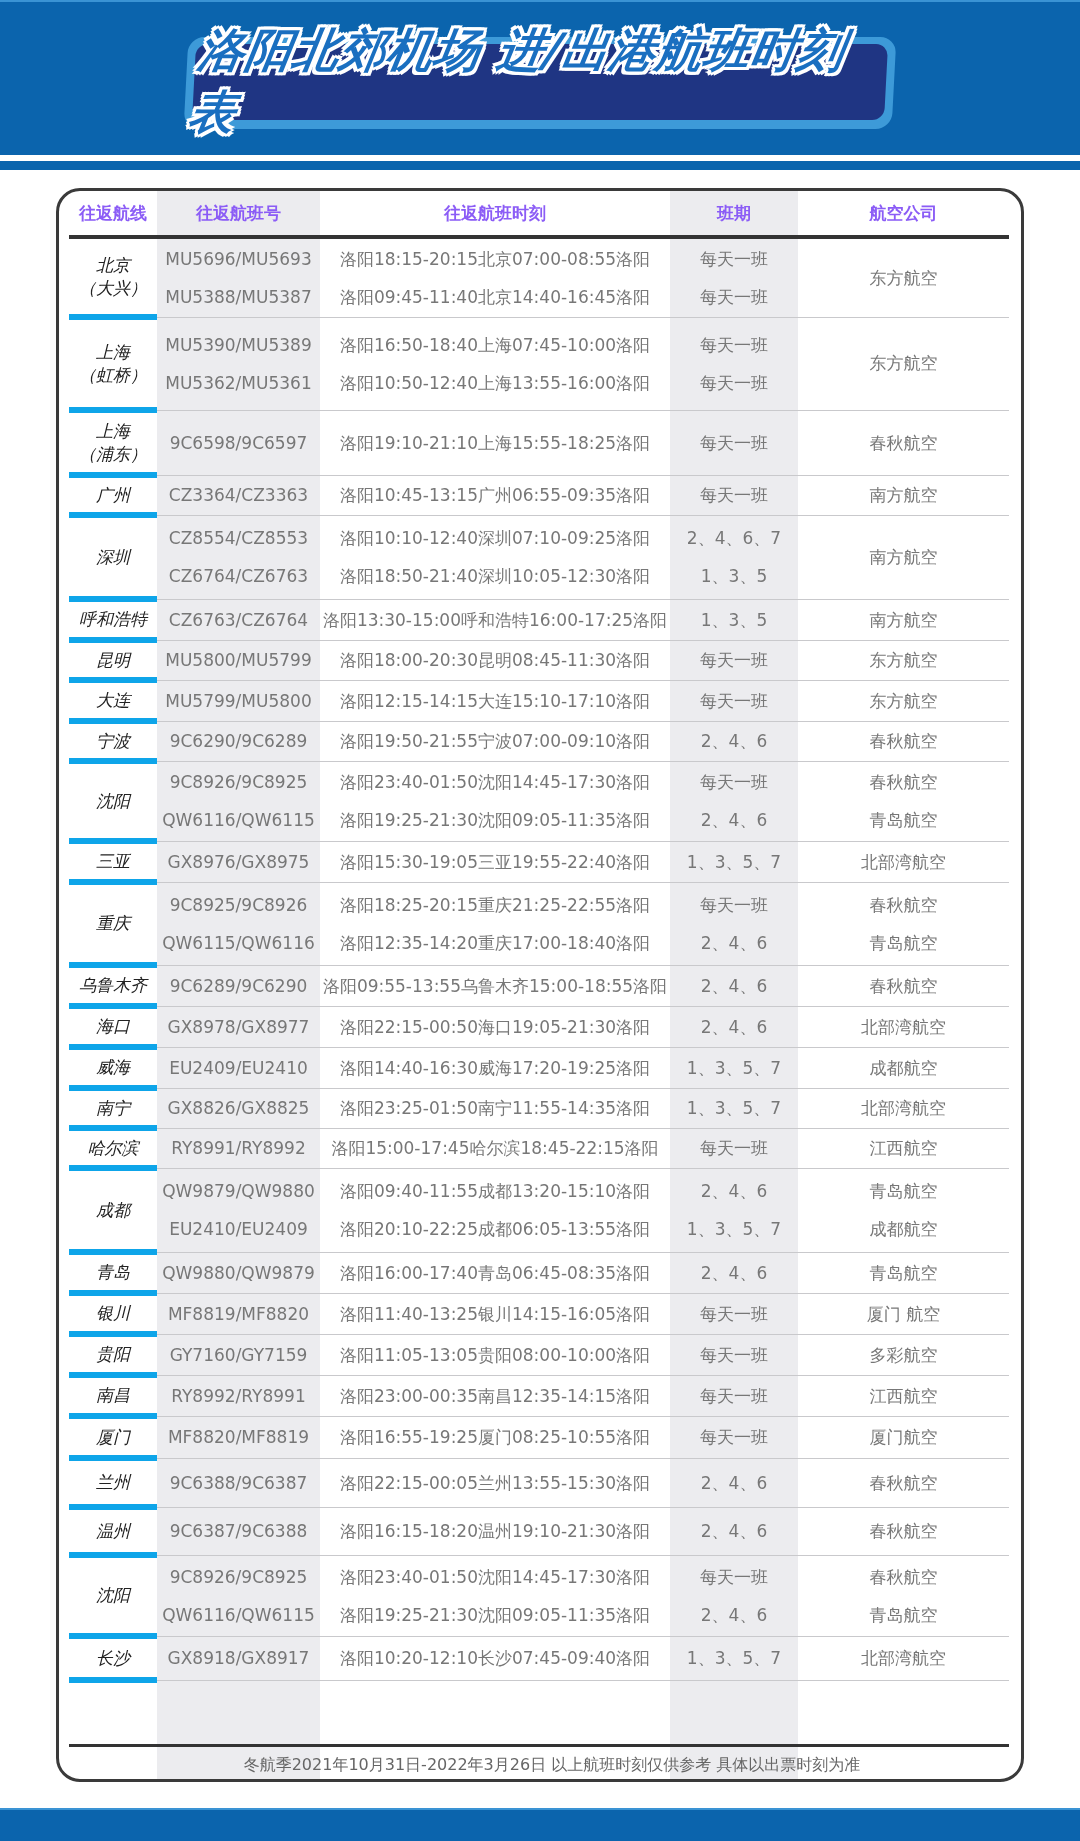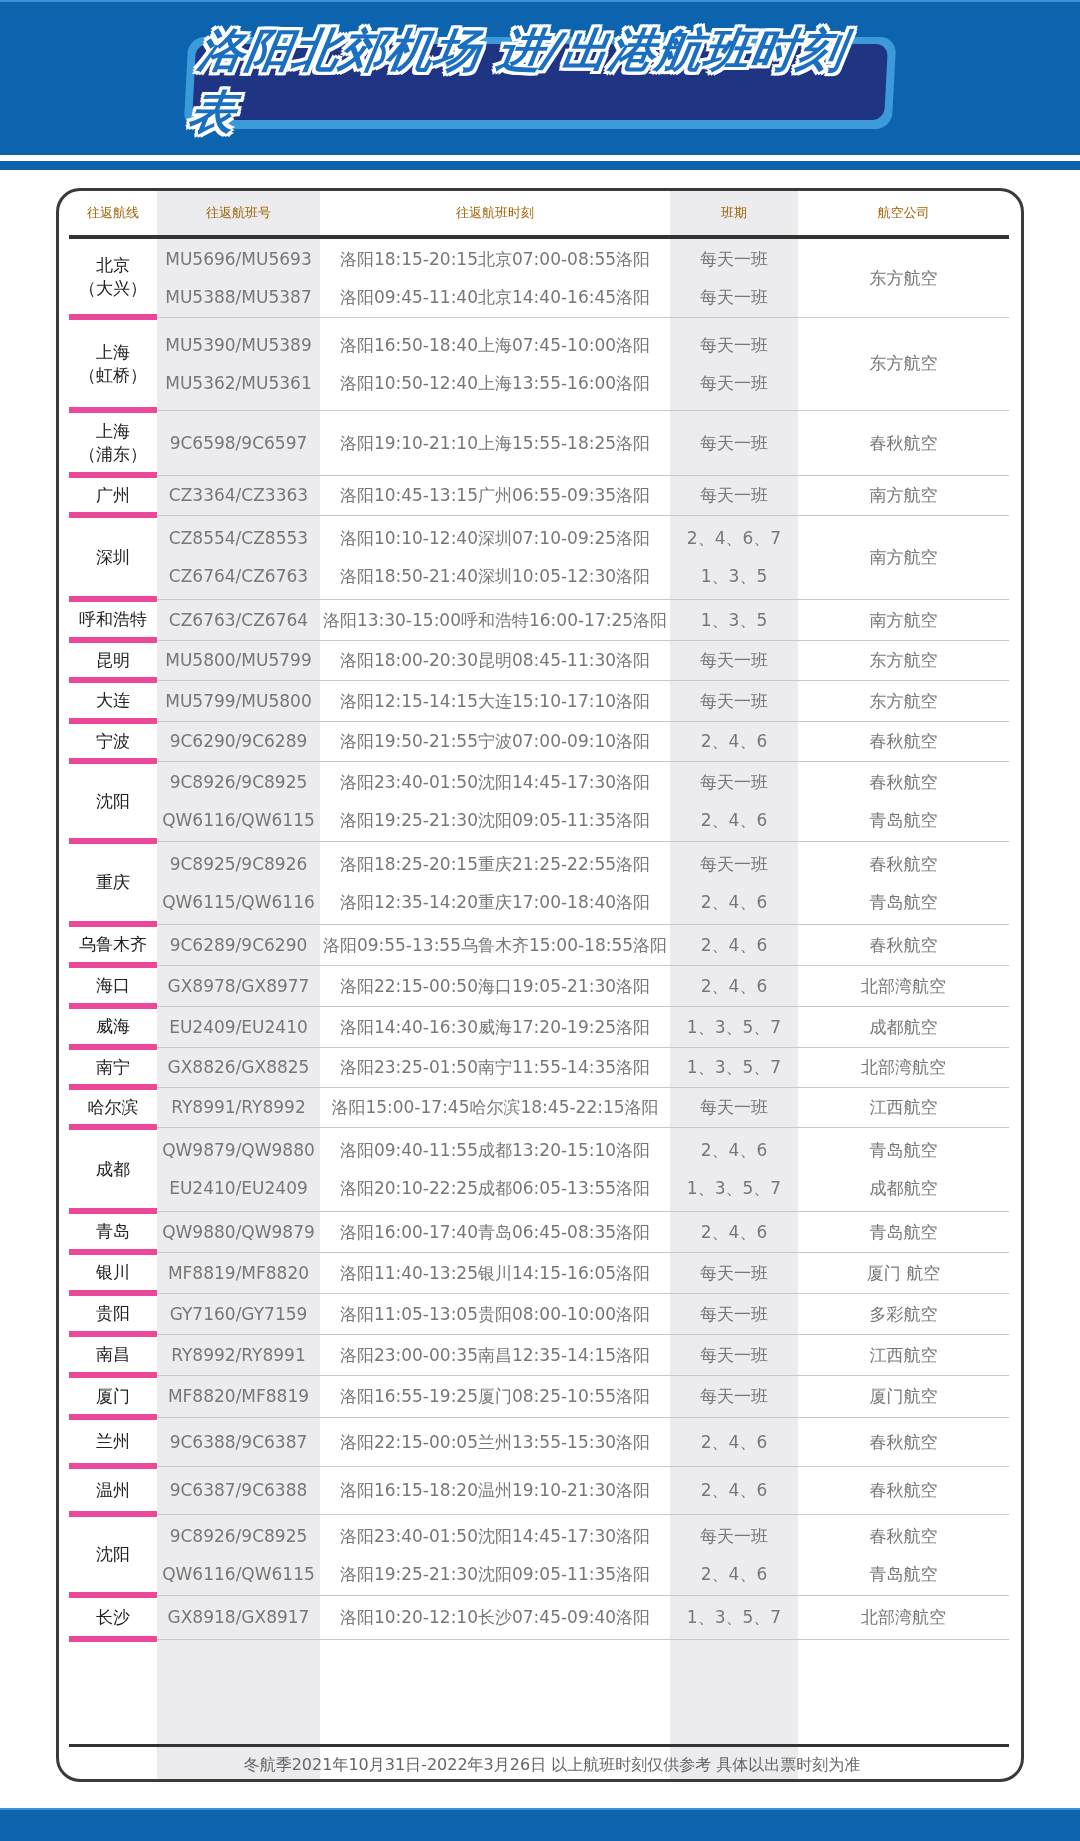--- a/index.html
+++ b/index.html
@@ -19,26 +19,26 @@
     font-size: 46px; color: #1a6fc0; letter-spacing: 1px;
     text-shadow: -3px -3px 0 #fff, 3px -3px 0 #fff, -3px 3px 0 #fff, 3px 3px 0 #fff,
                  0 -3px 0 #fff, 0 3px 0 #fff, -3px 0 0 #fff, 3px 0 0 #fff; transform: skewX(-6deg); }
 
   .card { position: absolute; left: 56px; top: 188px; width: 968px; height: 1594px;
     border: 3px solid #3a3a3a; border-radius: 24px; background: #fff; overflow: hidden; }
 
   .col-bg { position: absolute; top: 0; bottom: 0; background: #ececef; }
 
   table.sched { position: absolute; left: 10px; top: 0; width: 940px; border-collapse: collapse; table-layout: fixed; }
-  table.sched th { height: 46px; font-size: 13px; font-weight: normal; color: #a16207; text-align: center; vertical-align: middle;
+  table.sched th { height: 46px; font-size: 17px; font-weight: bold; color: #8b5cf6; text-align: center; vertical-align: middle;
     border-bottom: 4px solid #333; }
   table.sched td { font-size: 17px; color: #777; text-align: center; vertical-align: middle; line-height: 1.2; }
   table.sched td.route { color: #222; font-size: 17px; }
   table.sched tr.grp-end td { border-bottom: 1px solid #c9c9cc; }
-  table.sched tr.grp-end td.route { border-bottom: 6px solid #ec4899; }
+  table.sched tr.grp-end td.route { border-bottom: 6px solid #0ea5e9; font-style: italic; }
   table.sched td.fn, table.sched td.freq { background: transparent; }
 
   .sub { display: block; height: 38px; line-height: 38px; white-space: nowrap; }
 
   .foot-rule { position: absolute; left: 10px; top: 1553px; width: 940px; height: 3px; background: #333; }
   .foot-note { position: absolute; left: 12px; top: 1564px; width: 962px; text-align: center; font-size: 16px; color: #666; }
 
   .bottom-band { position: absolute; left: 0; top: 1808px; width: 1080px; height: 33px; background: #0b64ad; }
   .bottom-band::before { content: ""; position: absolute; left: 0; top: 0; width: 100%; height: 2px; background: #3a93d4; }
 </style>
@@ -230,20 +230,35 @@
           </td>
           <td class="freq">
             <span class="sub">每天一班</span>
             <span class="sub">2、4、6</span>
           </td>
           <td class="air">
             <span class="sub">春秋航空</span>
             <span class="sub">青岛航空</span>
           </td>
         </tr>
+        <tr class="grp-end" style="height: 41px;">
+          <td class="route"><span style="white-space: pre-line; line-height: 1.35;">三亚</span></td>
+          <td class="fn">
+            <span class="sub">GX8976/GX8975</span>
+          </td>
+          <td class="tm">
+            <span class="sub">洛阳15:30-19:05三亚19:55-22:40洛阳</span>
+          </td>
+          <td class="freq">
+            <span class="sub">1、3、5、7</span>
+          </td>
+          <td class="air">
+            <span class="sub">北部湾航空</span>
+          </td>
+        </tr>
         <tr class="grp-end" style="height: 83px;">
           <td class="route"><span style="white-space: pre-line; line-height: 1.35;">重庆</span></td>
           <td class="fn">
             <span class="sub">9C8925/9C8926</span>
             <span class="sub">QW6115/QW6116</span>
           </td>
           <td class="tm">
             <span class="sub">洛阳18:25-20:15重庆21:25-22:55洛阳</span>
             <span class="sub">洛阳12:35-14:20重庆17:00-18:40洛阳</span>
           </td>

